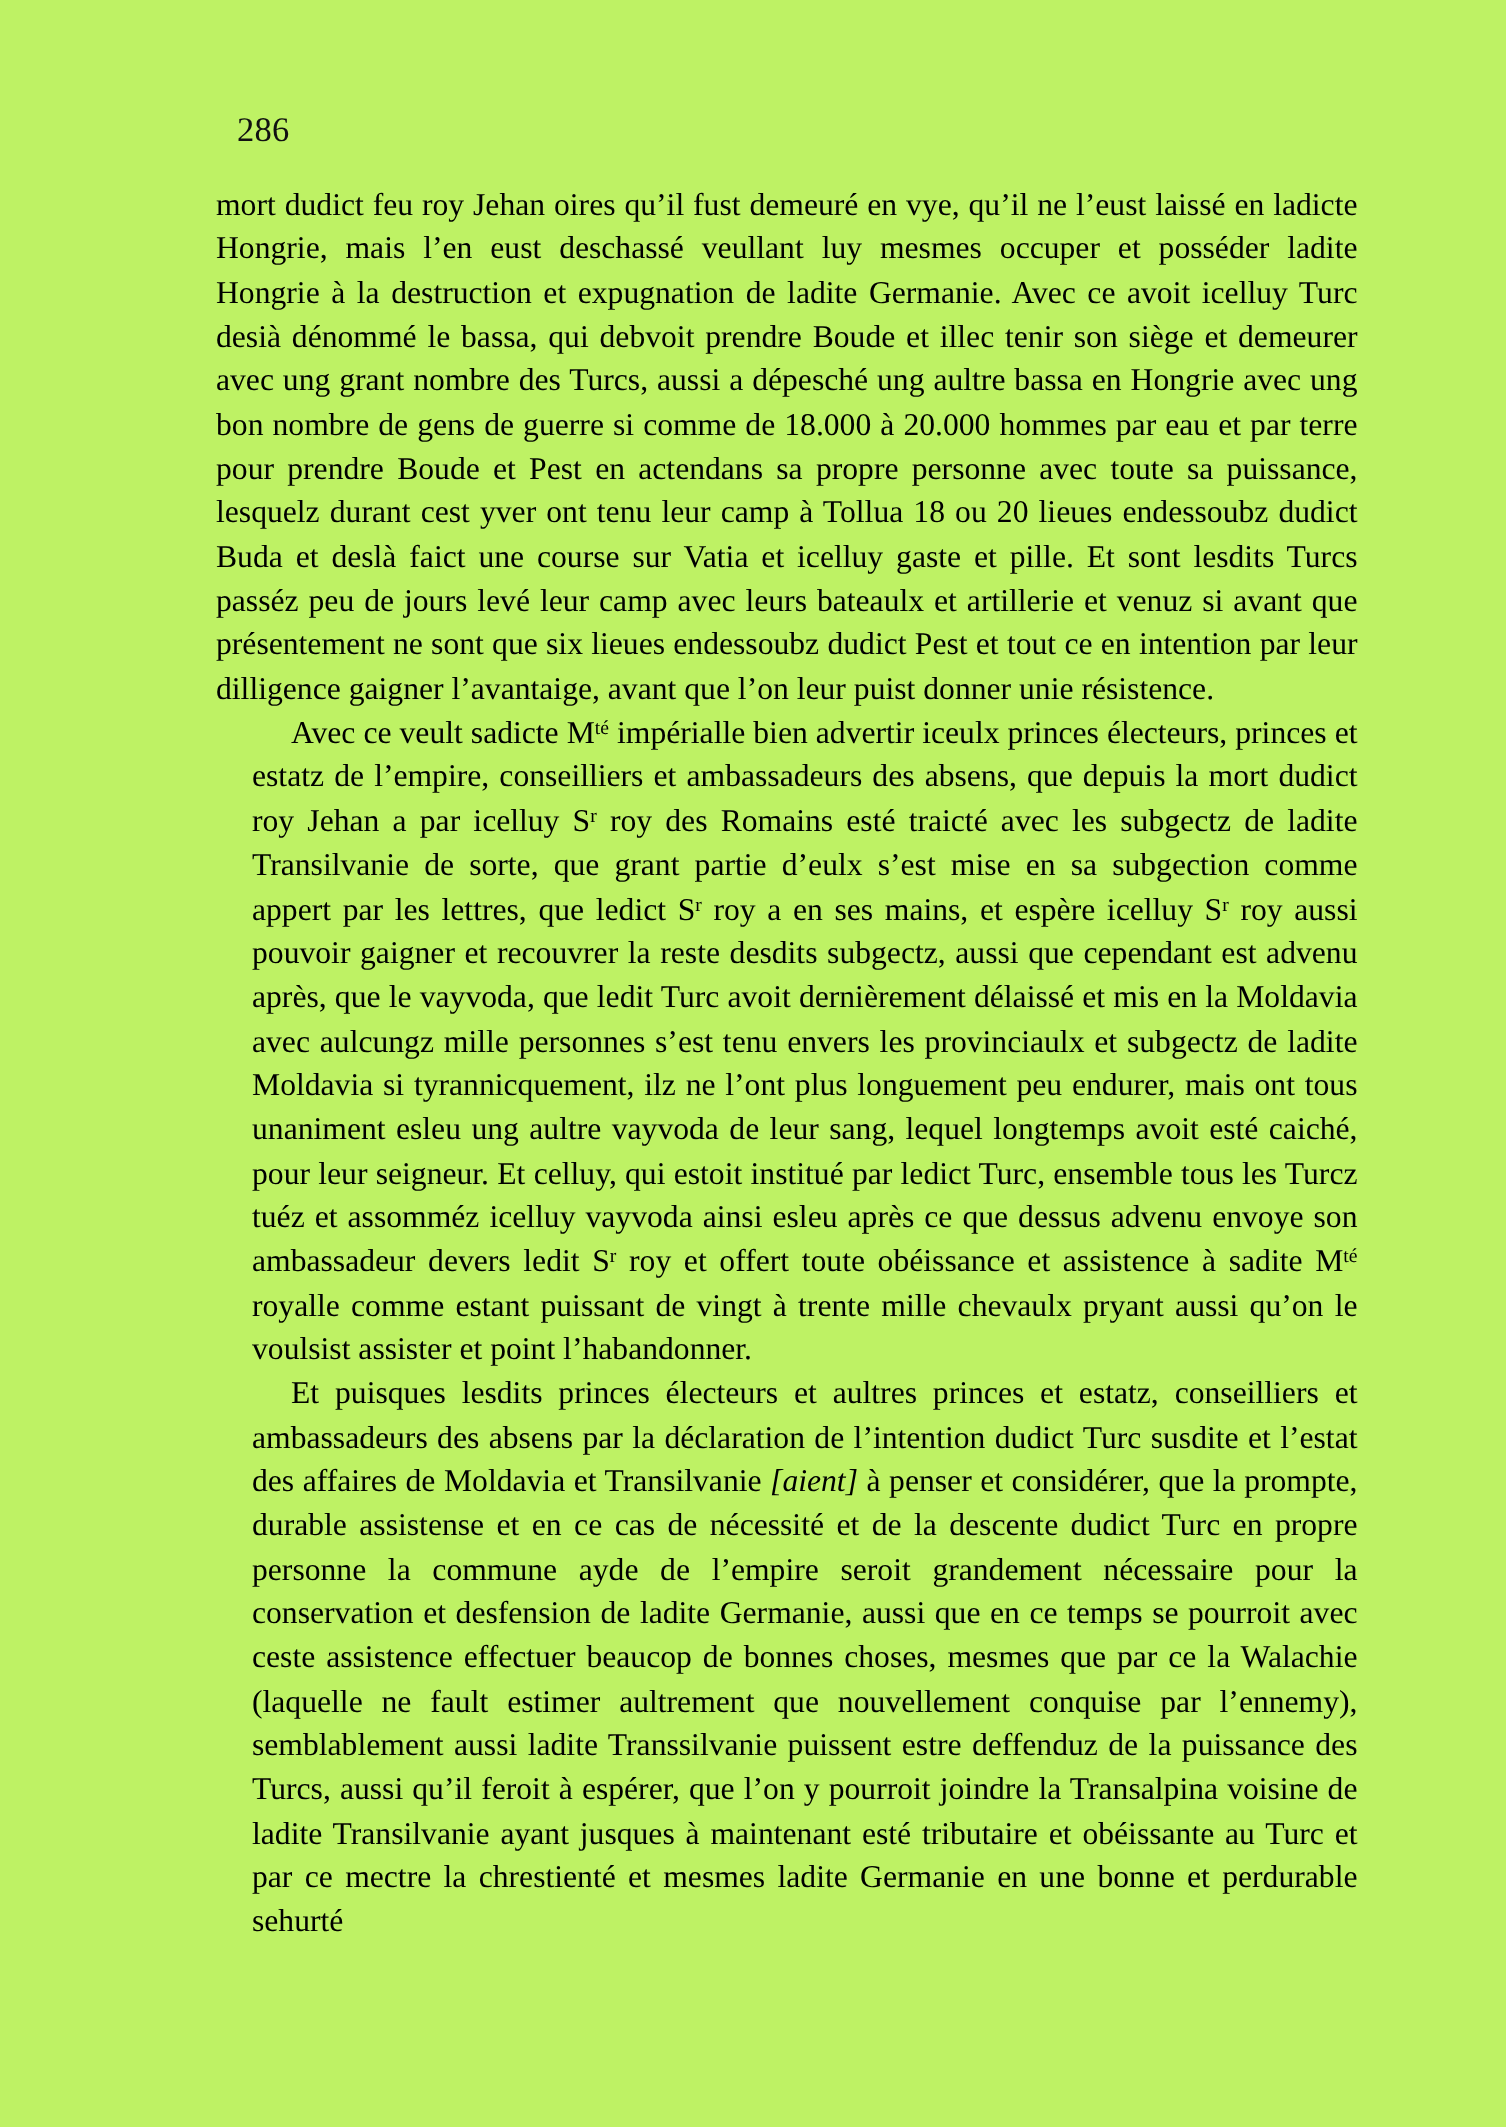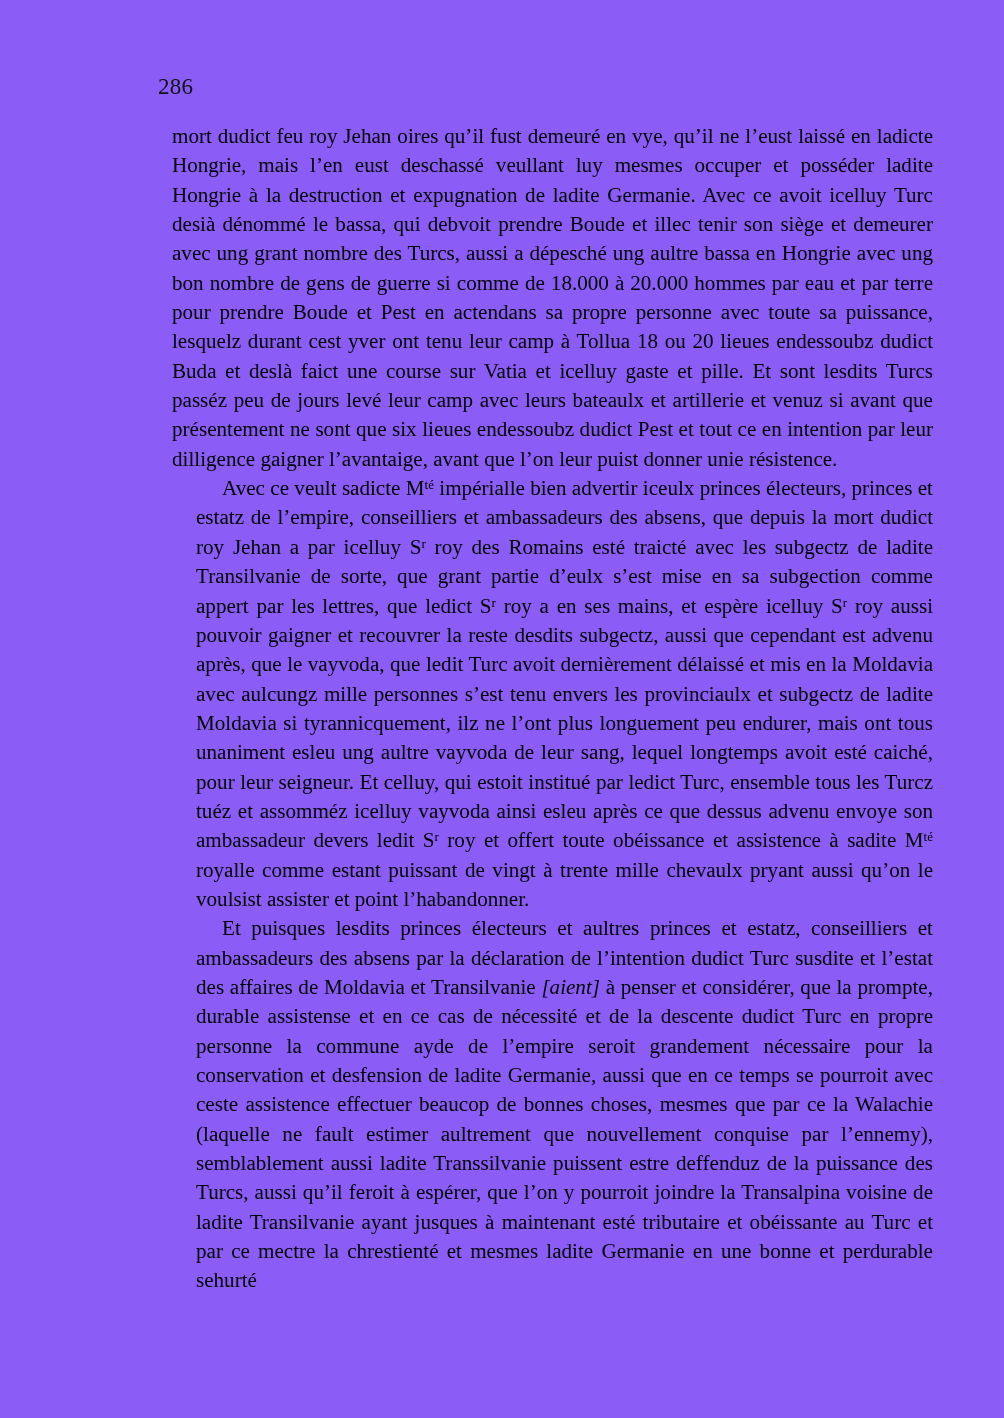--- a/index.html
+++ b/index.html
@@ -13,21 +13,21 @@
     font-family: "Liberation Serif", "DejaVu Serif", serif;
     color: #000000;
     position: relative;
     overflow: hidden;
   }
   .page {
     position: absolute;
     top: 0; left: 0;
     width: 1004px;
     height: 1418px;
-    background: #8b5cf6;
+    background: #bef264;
   }
   
   .running-head {
     position: absolute;
     left: 158px;
     top: 74px;
     width: 760px;
     height: 30px;
     display: flex;
     align-items: baseline;
@@ -40,21 +40,21 @@
   }
   .head-title {
     font-size: 18.2px;
     margin-left: 30px;
     letter-spacing: 0.05px;
     color: #111;
   }
   
   .textblock {
     position: absolute;
-    left: 172px;
+    left: 144px;
     top: 122px;
     width: 761px;
   }
   p.para {
     margin: 0;
     font-size: 21.1px;
     line-height: 29.35px;
     text-align: justify;
     text-justify: inter-word;
     color: #000;

